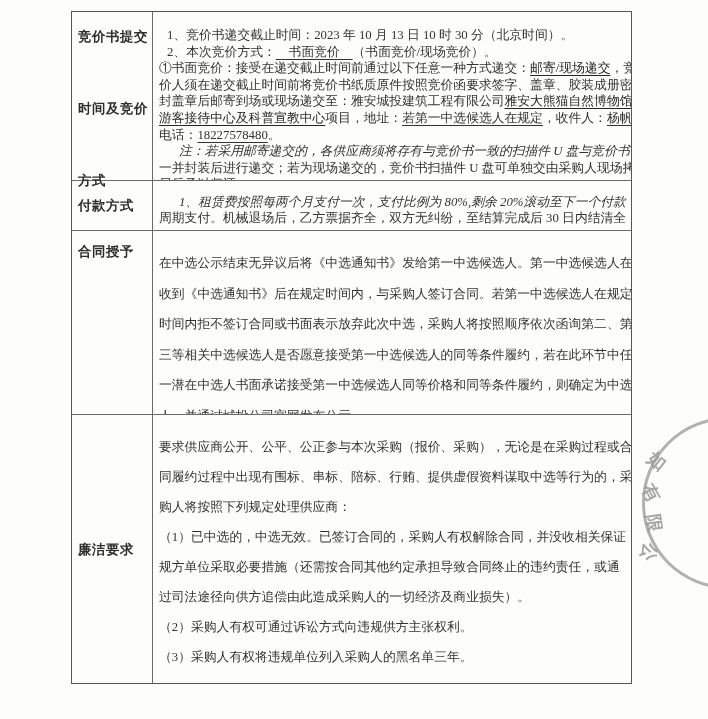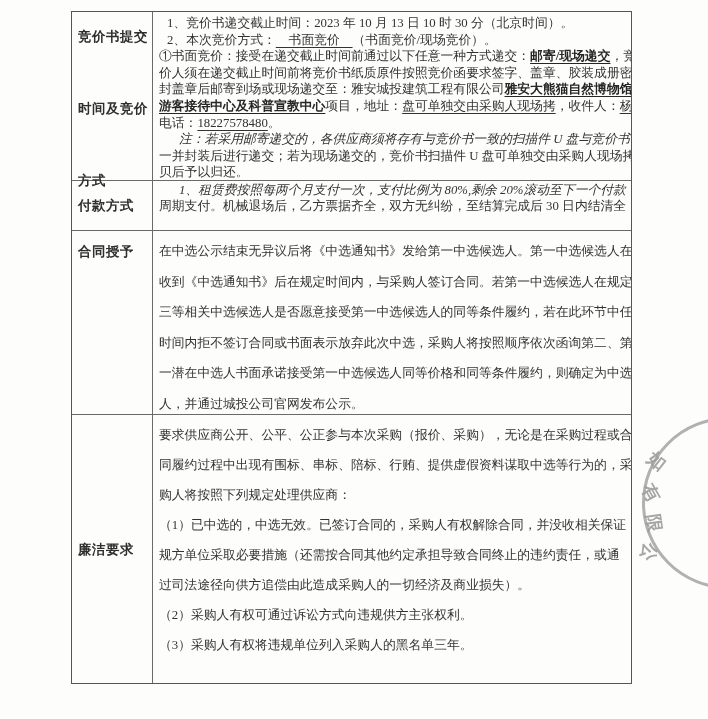--- a/index.html
+++ b/index.html
@@ -25,31 +25,31 @@
     display:flex;flex-direction:column;
     font-weight:700;font-size:13.4px;letter-spacing:0.6px;
     color:#2e2e2e;padding-left:6px;
   }
   .r0 .label{padding-top:11px;line-height:28px;gap:44px;}
   .r1 .label{justify-content:center;line-height:17px;}
   .r2 .label{padding-top:12px;line-height:17px;}
   .r3 .label{justify-content:center;line-height:17px;}
   .content{
     flex:1;box-sizing:border-box;padding-left:6px;padding-right:1px;
-    font-size:12.8px;color:#333333;overflow:hidden;
+    font-size:12.8px;color:#333333;overflow:hidden;margin-top:12px;
   }
   .r0 .content{line-height:16.6px;padding-top:3px;}
   .r1 .content{line-height:16px;padding-top:1px;}
   .r2 .content{line-height:30.6px;padding-top:5px;}
   .r3 .content{line-height:30px;padding-top:5px;}
   .line{white-space:nowrap;}
   .ind1{text-indent:8px;}
   .ind2{text-indent:20px;font-style:italic;}
   .u{text-decoration:underline;text-underline-offset:3px;text-decoration-thickness:1px;}
-  .b{font-weight:700;color:#262626;}
+  .b{font-weight:400;color:#262626;}
   
   .seal{position:absolute;left:0;top:0;width:708px;height:719px;pointer-events:none;}
   .seal-ring{
     position:absolute;left:642px;top:417px;width:172px;height:172px;
     border:3px solid #a3a3a3;border-radius:50%;box-sizing:border-box;
     opacity:0.85;
   }
   .seal-char{
     position:absolute;font-size:18px;color:#9d9d9d;font-weight:600;
     opacity:0.9;
@@ -69,21 +69,21 @@
           <div>竞价书提交</div>
           <div>时间及竞价</div>
           <div>方式</div>
         </div>
         <div class="content">
           <div class="line ind1"><span class="">1、竞价书递交截止时间：2023 年 10 月 13 日 10 时 30 分（北京时间）。</span></div>
           <div class="line ind1"><span class="">2、本次竞价方式：</span><span class="u ">　书面竞价　</span><span class="">（书面竞价/现场竞价）。</span></div>
           <div class="line"><span class="">①书面竞价：接受在递交截止时间前通过以下任意一种方式递交：</span><span class="u b">邮寄/现场递交</span><span class="">，竞</span></div>
           <div class="line"><span class="">价人须在递交截止时间前将竞价书纸质原件按照竞价函要求签字、盖章、胶装成册密</span></div>
           <div class="line"><span class="">封盖章后邮寄到场或现场递交至：雅安城投建筑工程有限公司</span><span class="u b">雅安大熊猫自然博物馆</span></div>
-          <div class="line"><span class="u b">游客接待中心及科普宣教中心</span><span class="">项目，地址：</span><span class="u ">盘可单独交由采购人现场拷</span><span class="">，收件人：</span><span class="u ">杨帆</span></div>
+          <div class="line"><span class="u b">游客接待中心及科普宣教中心</span><span class="">项目，地址：</span><span class="u ">若第一中选候选人在规定</span><span class="">，收件人：</span><span class="u ">杨帆</span></div>
           <div class="line"><span class="">电话：</span><span class="u ">18227578480</span><span class="">。</span></div>
           <div class="line ind2"><span class="">注：若采用邮寄递交的，各供应商须将存有与竞价书一致的扫描件 U 盘与竞价书</span></div>
           <div class="line"><span class="">一并封装后进行递交；若为现场递交的，竞价书扫描件 U 盘可单独交由采购人现场拷</span></div>
           <div class="line"><span class="">贝后予以归还。</span></div>
         </div>
       </div>
       <div class="trow r1">
         <div class="label">
           <div>付款方式</div>
         </div>
@@ -92,22 +92,22 @@
           <div class="line"><span class="">周期支付。机械退场后，乙方票据齐全，双方无纠纷，至结算完成后 30 日内结清全</span></div>
         </div>
       </div>
       <div class="trow r2">
         <div class="label">
           <div>合同授予</div>
         </div>
         <div class="content">
           <div class="line"><span class="">在中选公示结束无异议后将《中选通知书》发给第一中选候选人。第一中选候选人在</span></div>
           <div class="line"><span class="">收到《中选通知书》后在规定时间内，与采购人签订合同。若第一中选候选人在规定</span></div>
+          <div class="line"><span class="">时间内拒不签订合同或书面表示放弃此次中选，采购人将按照顺序依次函询第二、第</span></div>
           <div class="line"><span class="">三等相关中选候选人是否愿意接受第一中选候选人的同等条件履约，若在此环节中任</span></div>
-          <div class="line"><span class="">时间内拒不签订合同或书面表示放弃此次中选，采购人将按照顺序依次函询第二、第</span></div>
           <div class="line"><span class="">一潜在中选人书面承诺接受第一中选候选人同等价格和同等条件履约，则确定为中选</span></div>
           <div class="line"><span class="">人，并通过城投公司官网发布公示。</span></div>
         </div>
       </div>
       <div class="trow r3">
         <div class="label">
           <div>廉洁要求</div>
         </div>
         <div class="content">
           <div class="line"><span class="">要求供应商公开、公平、公正参与本次采购（报价、采购），无论是在采购过程或合</span></div>

